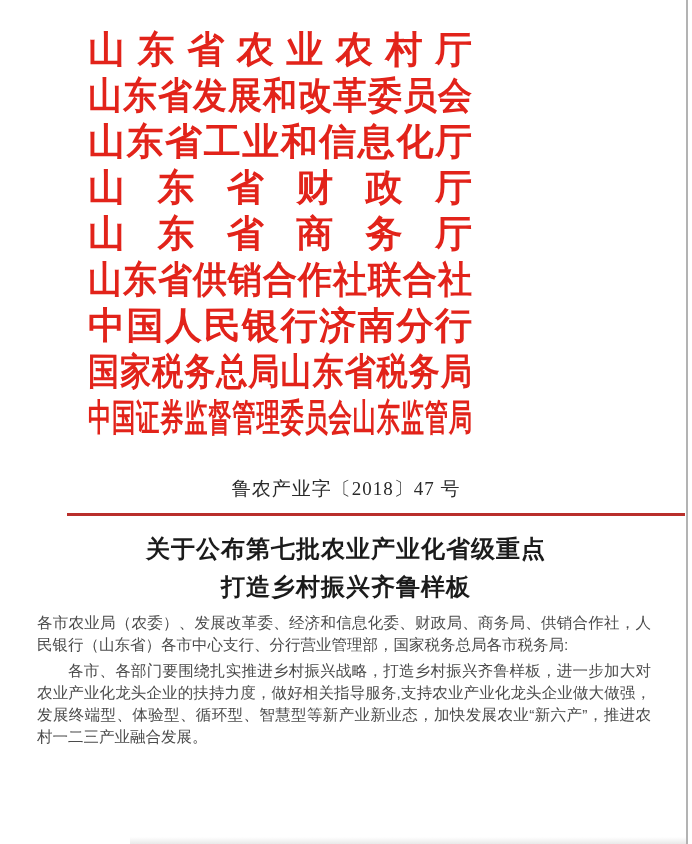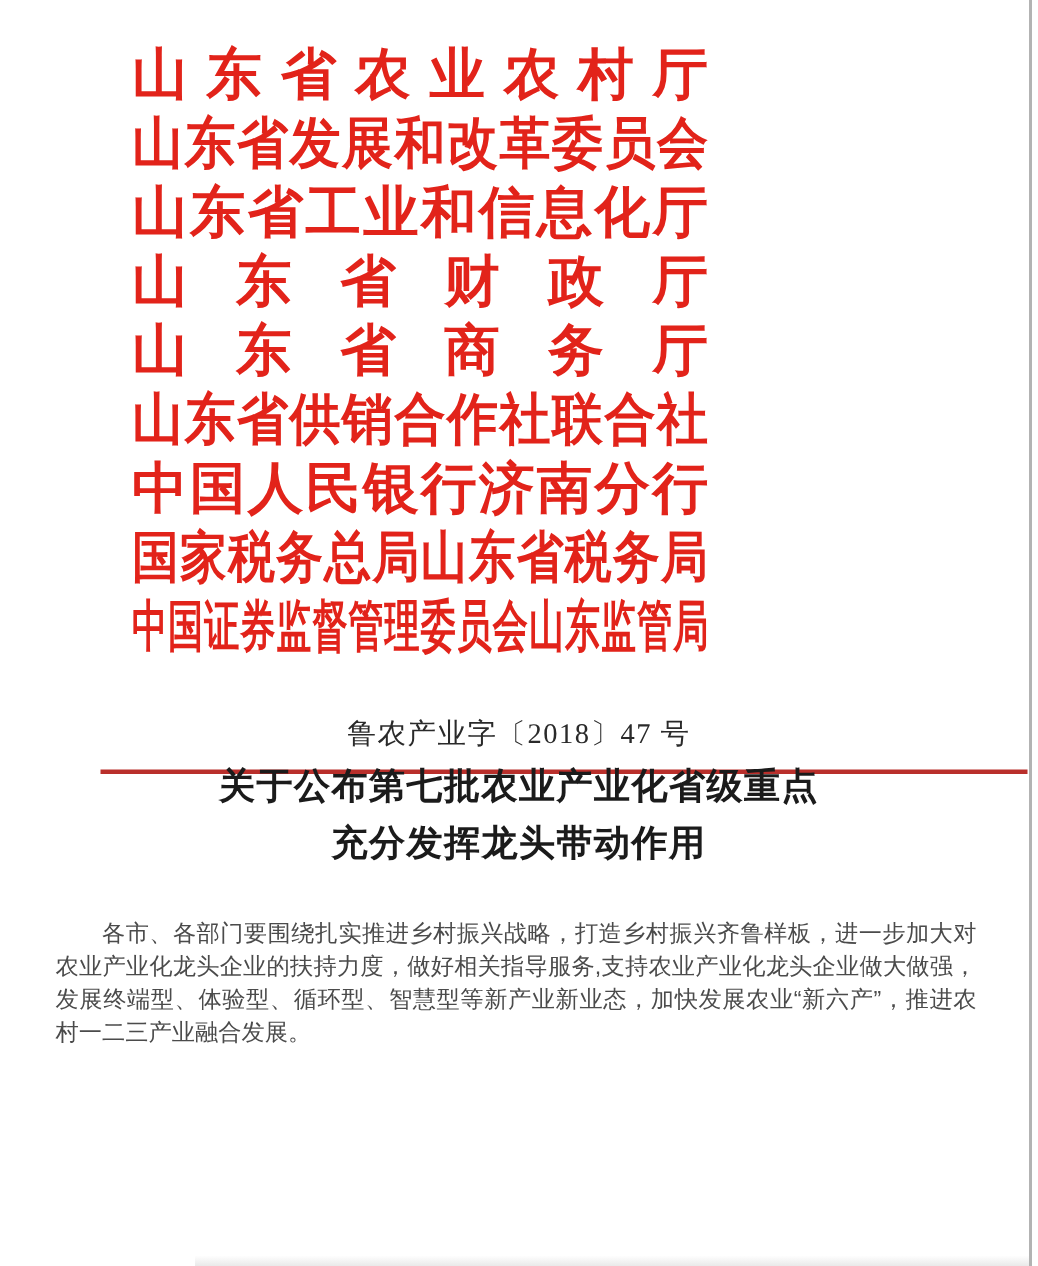--- a/index.html
+++ b/index.html
@@ -34,21 +34,21 @@
     font-family:"Liberation Serif",serif;
     font-size:19px;color:#2a2a2a;letter-spacing:1px;
   }
   
   .red-rule{
     position:absolute;left:67px;top:513px;width:618px;height:3px;
     background:var(--divider,#b92f2b);
   }
   
   .notice-title{
-    position:absolute;top:506px;left:0;right:0;
+    position:absolute;top:530px;left:0;right:0;
     text-align:center;color:#1b1b1b;
     font-weight:bold;font-size:24px;line-height:38px;letter-spacing:1px;
   }
   
   .body-text{
     position:absolute;left:37px;top:612px;width:614px;
     font-size:15.5px;line-height:22px;color:#4b4b4b;
     text-align:justify;
   }
   .body-text p{margin:0 0 4px 0;}
@@ -179,23 +179,24 @@
       </div>
     </div>
 
 
   <div class="doc-number">鲁农产业字〔2018〕47 号</div>
 
   <div class="red-rule"></div>
 
   <div class="notice-title">
     <div>关于公布第七批农业产业化省级重点</div>
-    <div>充分发挥龙头带动作用</div>
+    <div>打造乡村振兴齐鲁样板</div>
   </div>
 
   <div class="body-text">
+      <p>各市农业局（农委）、发展改革委、经济和信息化委、财政局、商务局、供销合作社，人民银行（山东省）各市中心支行、分行营业管理部，国家税务总局各市税务局:</p>
       <p class="indent">各市、各部门要围绕扎实推进乡村振兴战略，打造乡村振兴齐鲁样板，进一步加大对农业产业化龙头企业的扶持力度，做好相关指导服务,支持农业产业化龙头企业做大做强，发展终端型、体验型、循环型、智慧型等新产业新业态，加快发展农业“新六产”，推进农村一二三产业融合发展。</p>
     </div>
 
   <div class="scan-edge-right"></div>
   <div class="scan-shade-bottom"></div>
 
 </div>
 
 </body></html>

